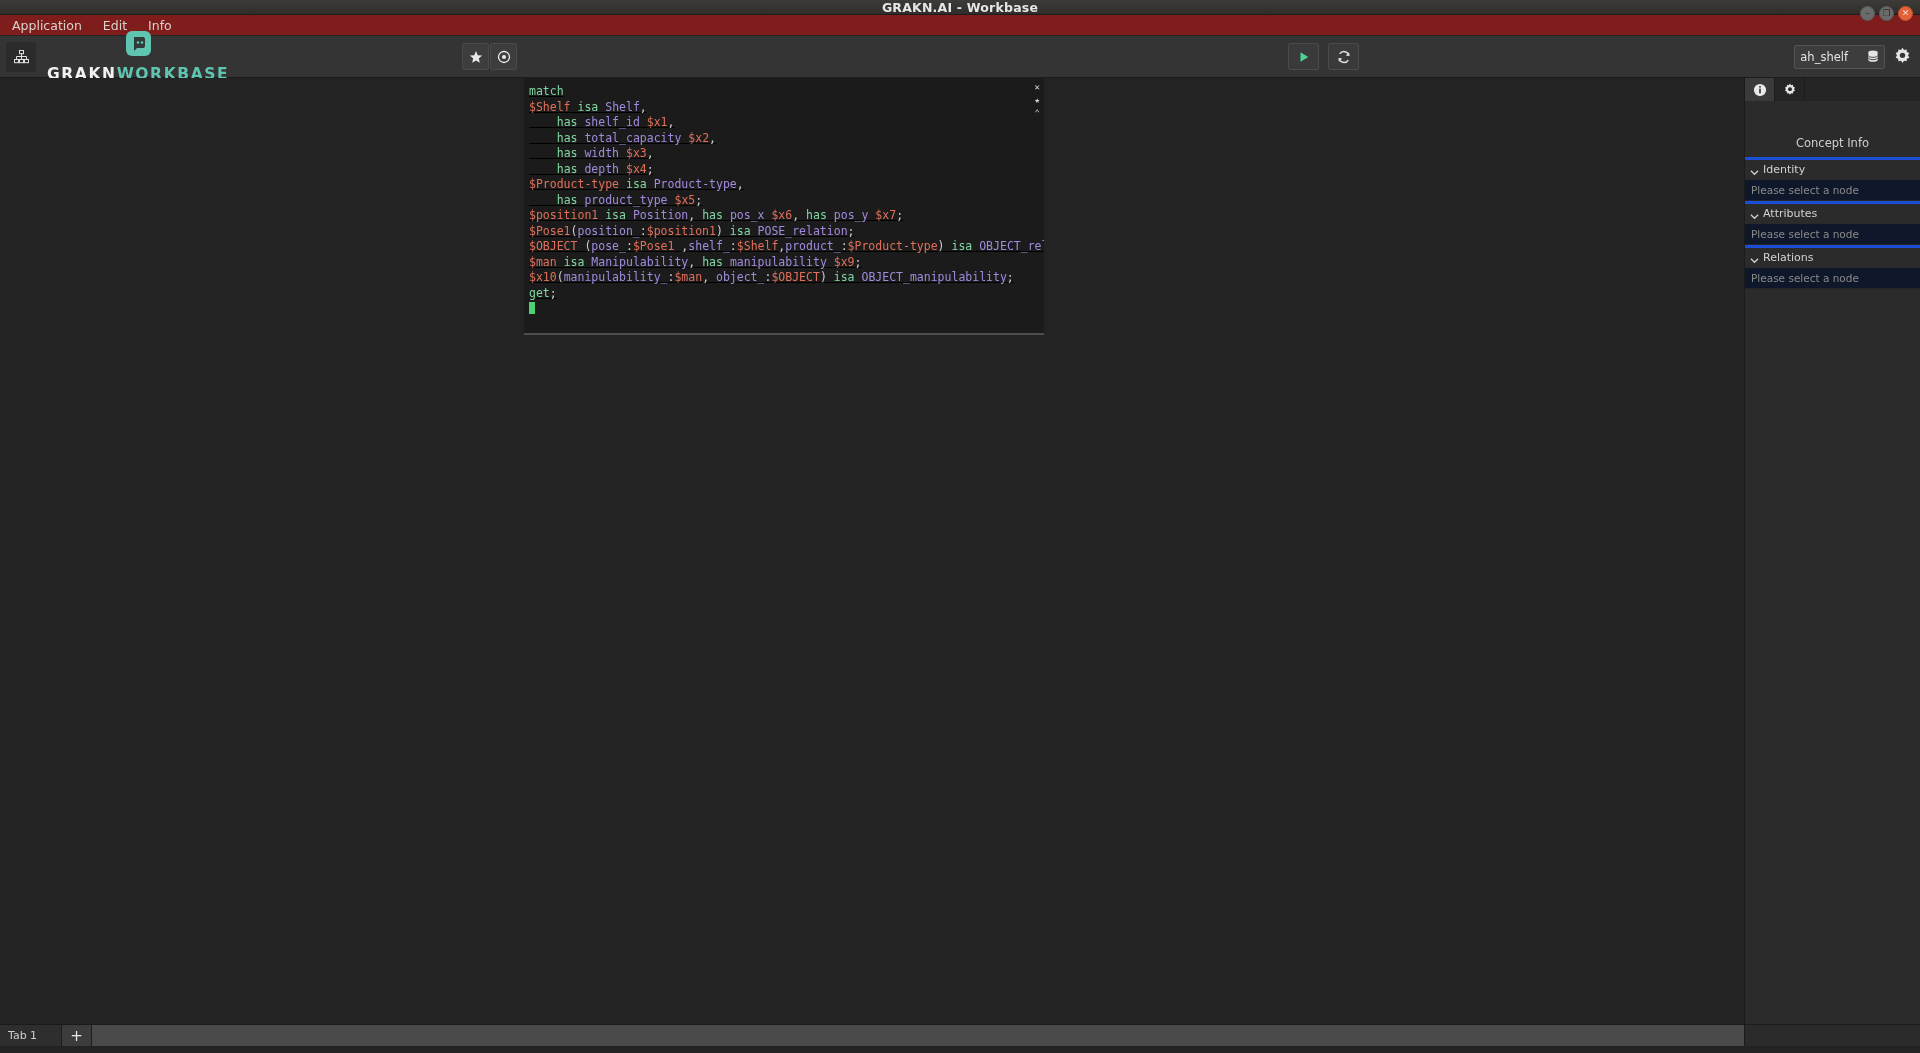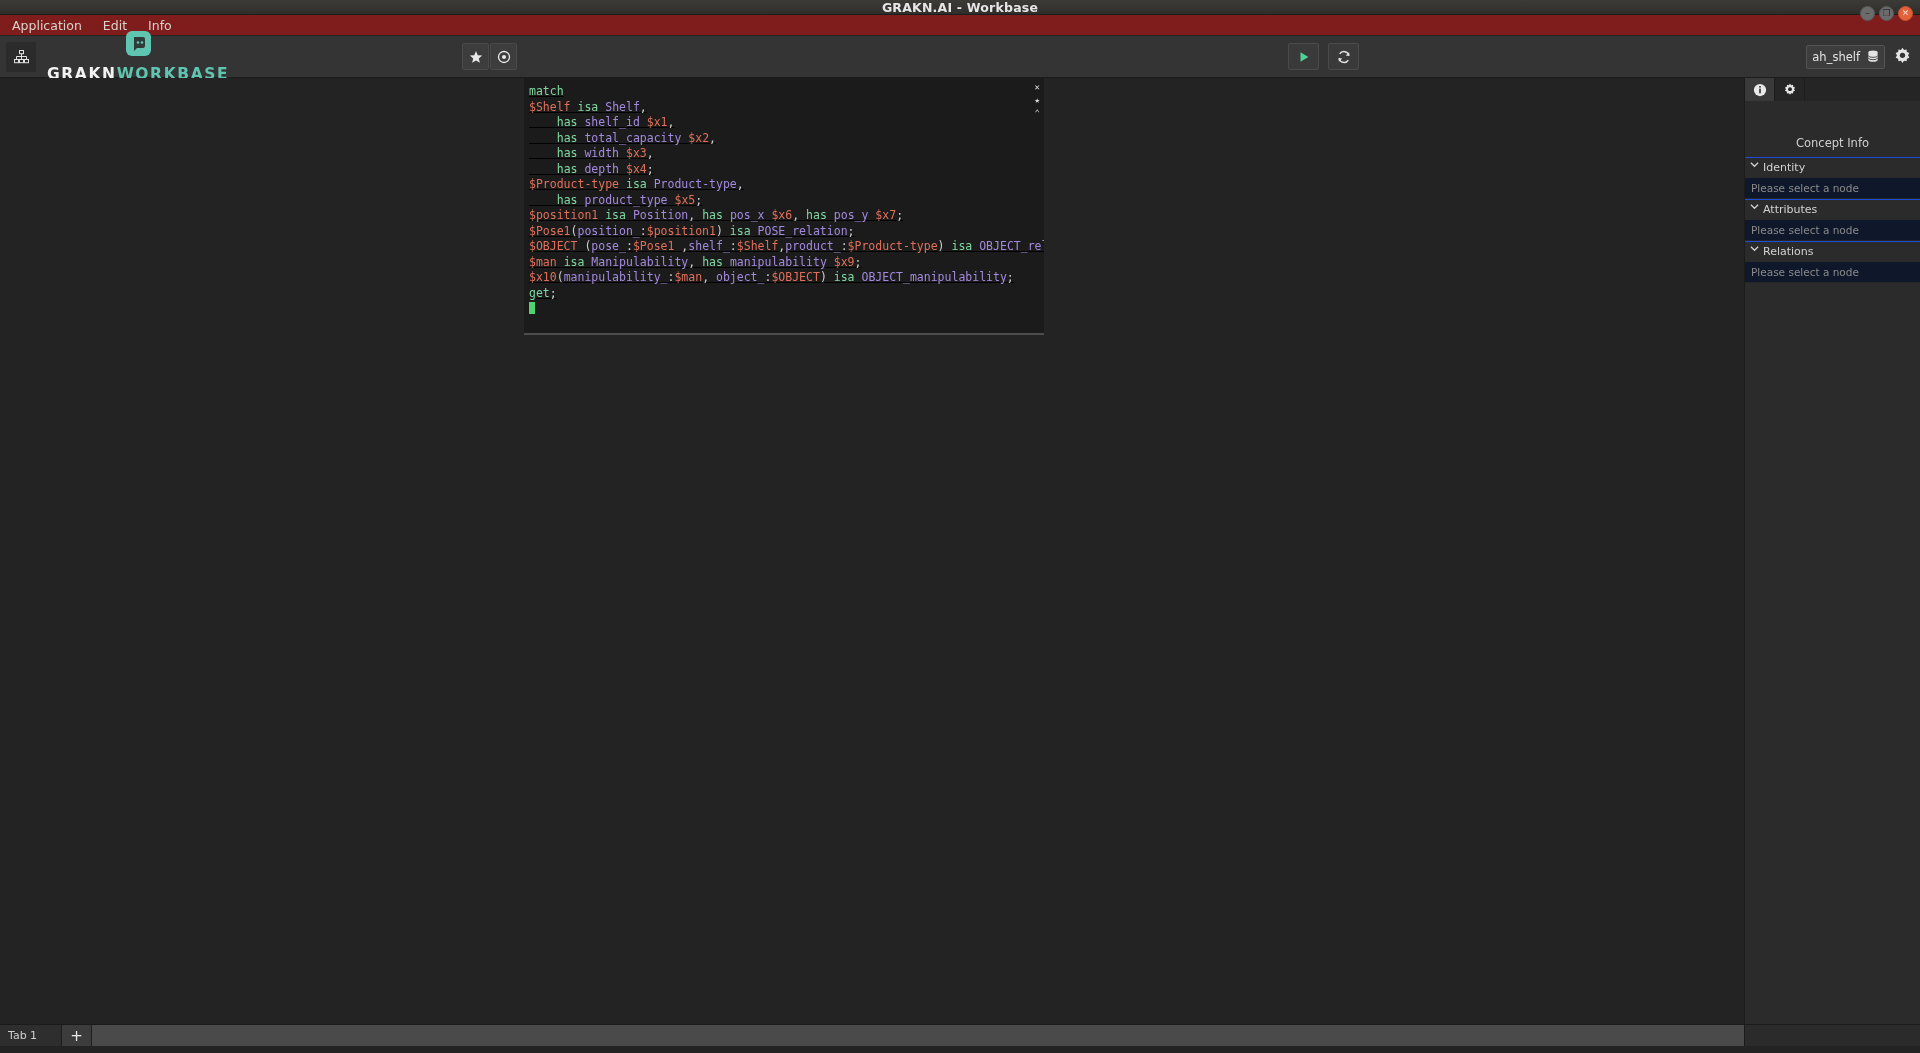--- a/index.html
+++ b/index.html
@@ -69,21 +69,21 @@
 
   .run-btns { position: absolute; left: 1288px; display: flex; gap: 9px; }
   .run-btn {
     width: 31px; height: 27px; background: #3a3a3a; border: 1px solid #4b4b4b;
     border-radius: 2px; display: flex; align-items: center; justify-content: center;
   }
 
   .keyspace-area { position: absolute; right: 8px; display: flex; align-items: center; gap: 8px; }
   .keyspace {
     height: 24px; min-width: 62px; background: #3d3d3d; border: 1px solid #545454;
-    border-radius: 2px; display: flex; align-items: center; gap: 7px;
+    border-radius: 2px; display: flex; align-items: center; gap: 19px;
     padding: 0 5px; font-size: 11.5px; color: #e4e4e4;
   }
 
   
   #main { position: relative; height: 946px; background: #232323;
           display: flex; }
   #canvas { flex: 1; position: relative; background: #232323; }
 
   
   #editor {
@@ -118,24 +118,24 @@
   .rp-tab {
     width: 30px; display: flex; align-items: center; justify-content: center;
     background: #252525; border-right: 1px solid #1c1c1c;
   }
   .rp-tab.active { background: #3a3a3a; }
   .rp-title {
     text-align: center; font-size: 11.5px; color: #cfcfcf;
     padding: 6px 0 7px; background: #2b2b2b; margin-top: 29px;
   }
   .rp-section {
-    display: flex; align-items: flex-start; gap: 4px;
+    display: flex; align-items: flex-end; gap: 4px;
     font-size: 11px; color: #d2d2d2;
     padding: 3px 5px; background: #2b2b2b;
-    border-top: 1px solid #1d4ed8;
+    border-top: 3px solid #1d4ed8;
   }
   .rp-empty {
     font-size: 10.5px; color: #8a8a8a;
     padding: 4px 6px; background: #0f172a;
     border-top: 1px solid #2a2a2a; border-bottom: 1px solid #262626;
   }
 
   
   #tabbar {
     height: 22px; background: #272727; display: flex; align-items: stretch;

